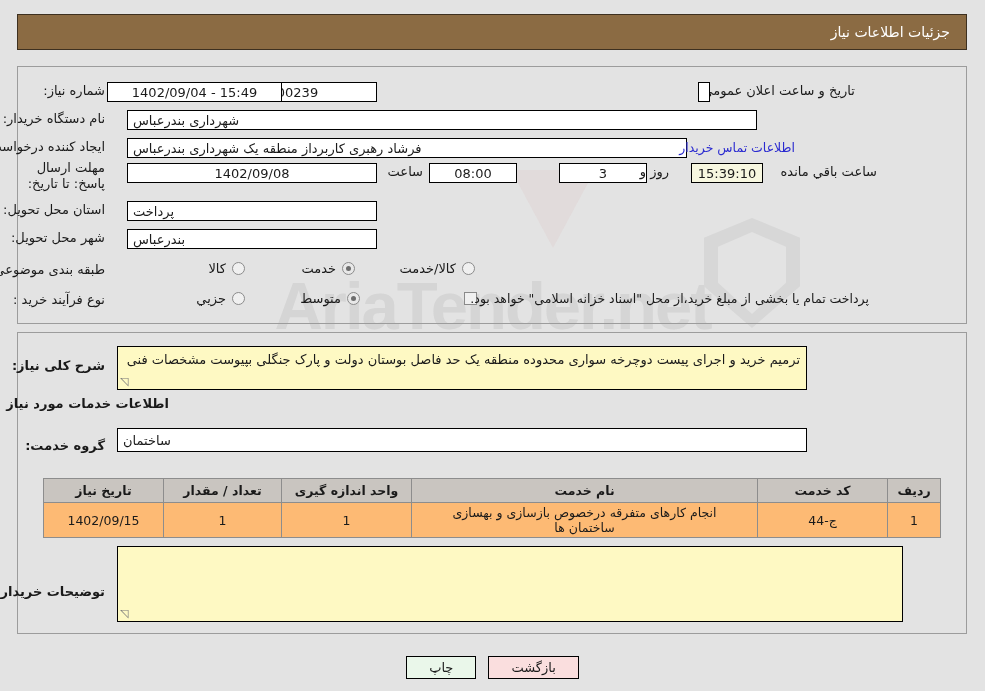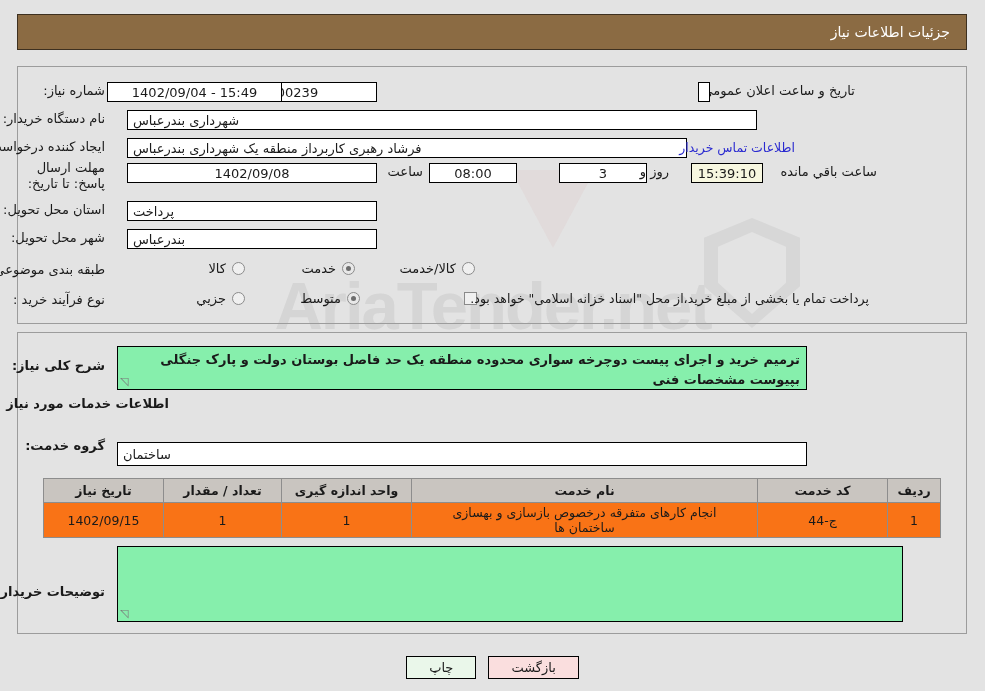--- a/index.html
+++ b/index.html
@@ -165,30 +165,29 @@
     width: 13px; height: 13px;
     border: 1px solid #8a8a8a;
     background: #f0f0f0;
     display: inline-block;
     vertical-align: middle;
     flex: none;
   }
 
   
   .ta {
-    background: #86efac;
+    background: #fef9c3;
     border: 1px solid #000000;
     font-size: 13px;
     color: #1a1a1a;
     padding: 3px 6px 0 6px;
     position: relative;
     overflow: hidden;
     text-align: right;
     line-height: 1.5;
-    font-weight: bold;
   }
   .ta .grip {
     position: absolute;
     left: 2px; bottom: 1px;
     width: 12px; height: 12px;
     color: #7a7a7a;
     font-size: 11px;
     line-height: 12px;
     transform: scaleX(-1);
   }
@@ -218,21 +217,21 @@
   table.grid th {
     background: #c9c5c0;
     border: 1px solid #8d8d8d;
     font-weight: bold;
     height: 24px;
     padding: 2px 4px;
     text-align: center;
     white-space: nowrap;
   }
   table.grid td {
-    background: #f97316;
+    background: #fdba74;
     border: 1px solid #8d8d8d;
     height: 26px;
     padding: 2px 22px;
     text-align: center;
   }
   table.grid td.name-cell { text-align: center; }
 
   
   .btn-row {
     position: absolute;
@@ -398,21 +397,21 @@
   <div class="ta" style="position:absolute; top:346px; right:178px; width:690px; height:44px; z-index:3;">
     <span>ترمیم خرید و اجرای پیست دوچرخه سواری محدوده منطقه یک حد فاصل بوستان دولت و پارک جنگلی بپیوست مشخصات فنی</span>
     <span class="grip">◸</span>
   </div>
 
   <div class="section-heading" style="top:396px; right:816px;">اطلاعات خدمات مورد نیاز</div>
 
   <div class="field-row" style="top:437px; right:880px;">
     <span class="lbl" style="font-weight:bold;">گروه خدمت:</span>
   </div>
-  <div class="field-row" style="top:442px; right:178px;">
+  <div class="field-row" style="top:428px; right:178px;">
     <div class="box right" style="width:690px; height:24px;">ساختمان</div>
   </div>
 
   <div class="tbl-wrap">
     <table class="grid">
       <thead>
         <tr>
           <th style="width:36px;">ردیف</th>
           <th style="width:130px;">کد خدمت</th>
           <th>نام خدمت</th>

